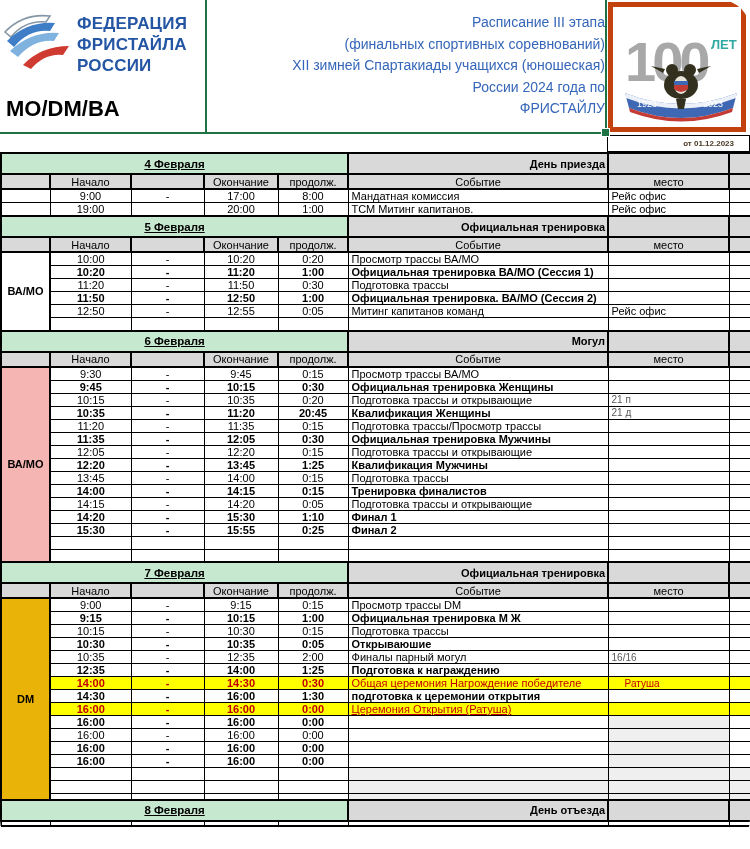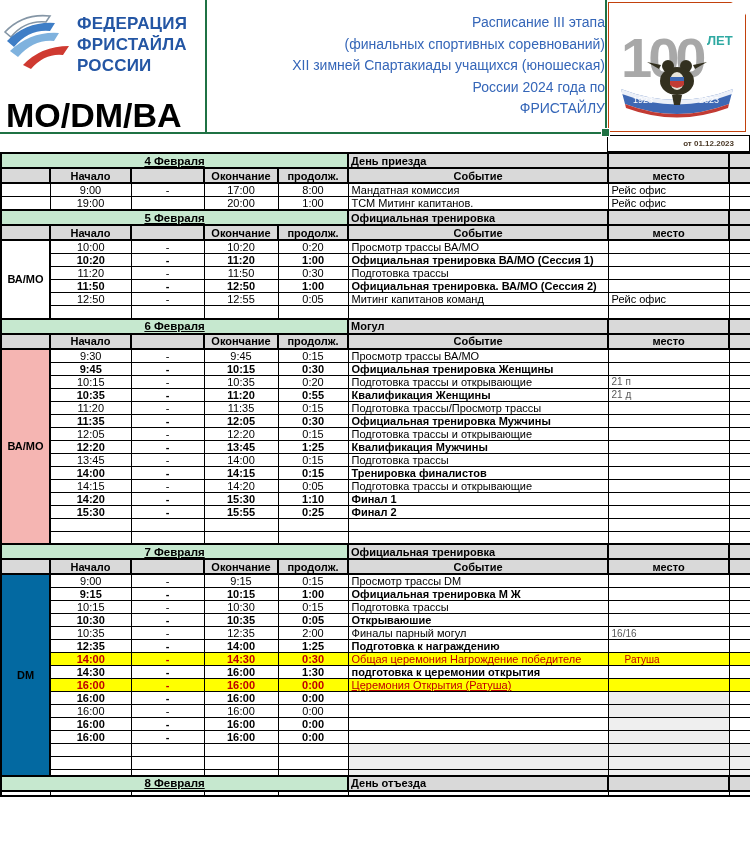--- a/index.html
+++ b/index.html
@@ -2,46 +2,46 @@
 <html style="--dgreen: #c6e8cf; --hgray: #d9d9d9; --yellow: #ffff00; --egray: #efefef; --red: #c00000; --blue: #3566b8; --navy: #2456a4; --gborder: #1f7244;"><head>
 <meta charset="utf-8">
 <style>
   html,body{margin:0;padding:0;background:#ffffff;}
   .sheet{position:relative;width:750px;height:849px;overflow:hidden;background:#fff;
          font-family:"Liberation Sans",sans-serif;color:#000;border-radius:30px;}
   
   .org-logo-icon{position:absolute;left:3px;top:8px;}
   .org-name{position:absolute;left:77px;top:13px;font-weight:bold;font-size:17px;line-height:21px;
             color:var(--navy);letter-spacing:.2px;}
-  .disciplines{position:absolute;left:6px;top:96px;font-size:34px;font-weight:bold;}
+  .disciplines{position:absolute;left:6px;top:96px;font-size:22px;font-weight:bold;}
   .event-title{position:absolute;left:208px;top:12px;width:397px;text-align:right;
                color:var(--blue);font-size:14px;line-height:21.5px;}
-  .ann-box{position:absolute;left:608px;top:2px;width:138px;height:130px;border:1px solid #c2410c;
+  .ann-box{position:absolute;left:608px;top:2px;width:138px;height:130px;border:5px solid #c2410c;
            box-sizing:border-box;background:#fff;}
   .rev{position:absolute;left:607px;top:135px;width:143px;height:17px;border:1px solid #000;
        box-sizing:border-box;font-size:8px;font-weight:bold;text-align:right;line-height:15px;
        padding-right:15px;color:#4a3826;}
   .gline-v{position:absolute;top:0;width:2px;height:133px;background:var(--gborder);}
   .gline-h{position:absolute;top:132px;left:0;width:606px;height:2px;background:var(--gborder);}
   .ghandle{position:absolute;left:601px;top:128px;width:9px;height:9px;background:var(--gborder);
            border:1px solid #fff;box-sizing:border-box;}
   
   table{position:absolute;top:152px;left:0;width:750px;border-collapse:collapse;table-layout:fixed;
         font-size:11px;border:2px solid #000;}
   td{border:1px solid #000;height:13px;padding:0 2px;white-space:nowrap;overflow:hidden;
      box-sizing:border-box;}
   .tc{text-align:center;}
   .ev{text-align:left;padding-left:3px;}
   .b{font-weight:bold;}
   .ul{text-decoration:underline;}
   .date-cell{background:var(--dgreen);text-align:center;font-weight:bold;border:2px solid #000;
              height:15px;font-size:11.5px;}
   .date-cell span{text-decoration:underline;}
-  .sec-cell{background:var(--hgray);text-align:left;font-weight:bold;border:2px solid #000;height:15px;}
-  .hd{background:var(--hgray);text-align:center;font-weight:bold;border:2px solid #000;height:15px;margin-top:20px;}
+  .sec-cell{background:var(--hgray);text-align:right;font-weight:bold;border:2px solid #000;height:21px;}
+  .hd{background:var(--hgray);text-align:center;font-weight:normal;border:2px solid #000;height:15px;margin-top:20px;}
   .label-cell{text-align:center;font-weight:bold;border:2px solid #000;font-size:11px;}
   .yl{background:var(--yellow);color:var(--red);}
   .small{font-size:10px;color:#595959;}
   td.small.yl{color:var(--red);padding-left:16px;}
   .gray{background:var(--egray);}
   tr.short td{height:6px;}
   tr.partial td{height:5px;}
 </style>
 </head>
 <body>
@@ -261,21 +261,21 @@
           <td class="tc">10:35</td>
           <td class="tc">0:20</td>
           <td class="ev">Подготовка трассы и открывающие</td>
           <td class="ev small">21 п</td>
           <td></td>
         </tr>
         <tr>
           <td class="tc b">10:35</td>
           <td class="tc b">-</td>
           <td class="tc b">11:20</td>
-          <td class="tc b">0:55</td>
+          <td class="tc b">20:45</td>
           <td class="ev b">Квалификация Женщины</td>
           <td class="ev small">21 д</td>
           <td></td>
         </tr>
         <tr>
           <td class="tc">11:20</td>
           <td class="tc">-</td>
           <td class="tc">11:35</td>
           <td class="tc">0:15</td>
           <td class="ev">Подготовка трассы/Просмотр трассы</td>
@@ -382,21 +382,21 @@
           <td class="hd"></td>
           <td class="hd">Начало</td>
           <td class="hd"></td>
           <td class="hd">Окончание</td>
           <td class="hd">продолж.</td>
           <td class="hd">Событие</td>
           <td class="hd">место</td>
           <td class="hd"></td>
         </tr>
         <tr>
-          <td class="label-cell" rowspan="16" style="background: #0369a1;">DM</td>
+          <td class="label-cell" rowspan="16" style="background: #eab308;">DM</td>
           <td class="tc">9:00</td>
           <td class="tc">-</td>
           <td class="tc">9:15</td>
           <td class="tc">0:15</td>
           <td class="ev">Просмотр трассы DM</td>
           <td class="ev"></td>
           <td></td>
         </tr>
         <tr>
           <td class="tc b">9:15</td>

